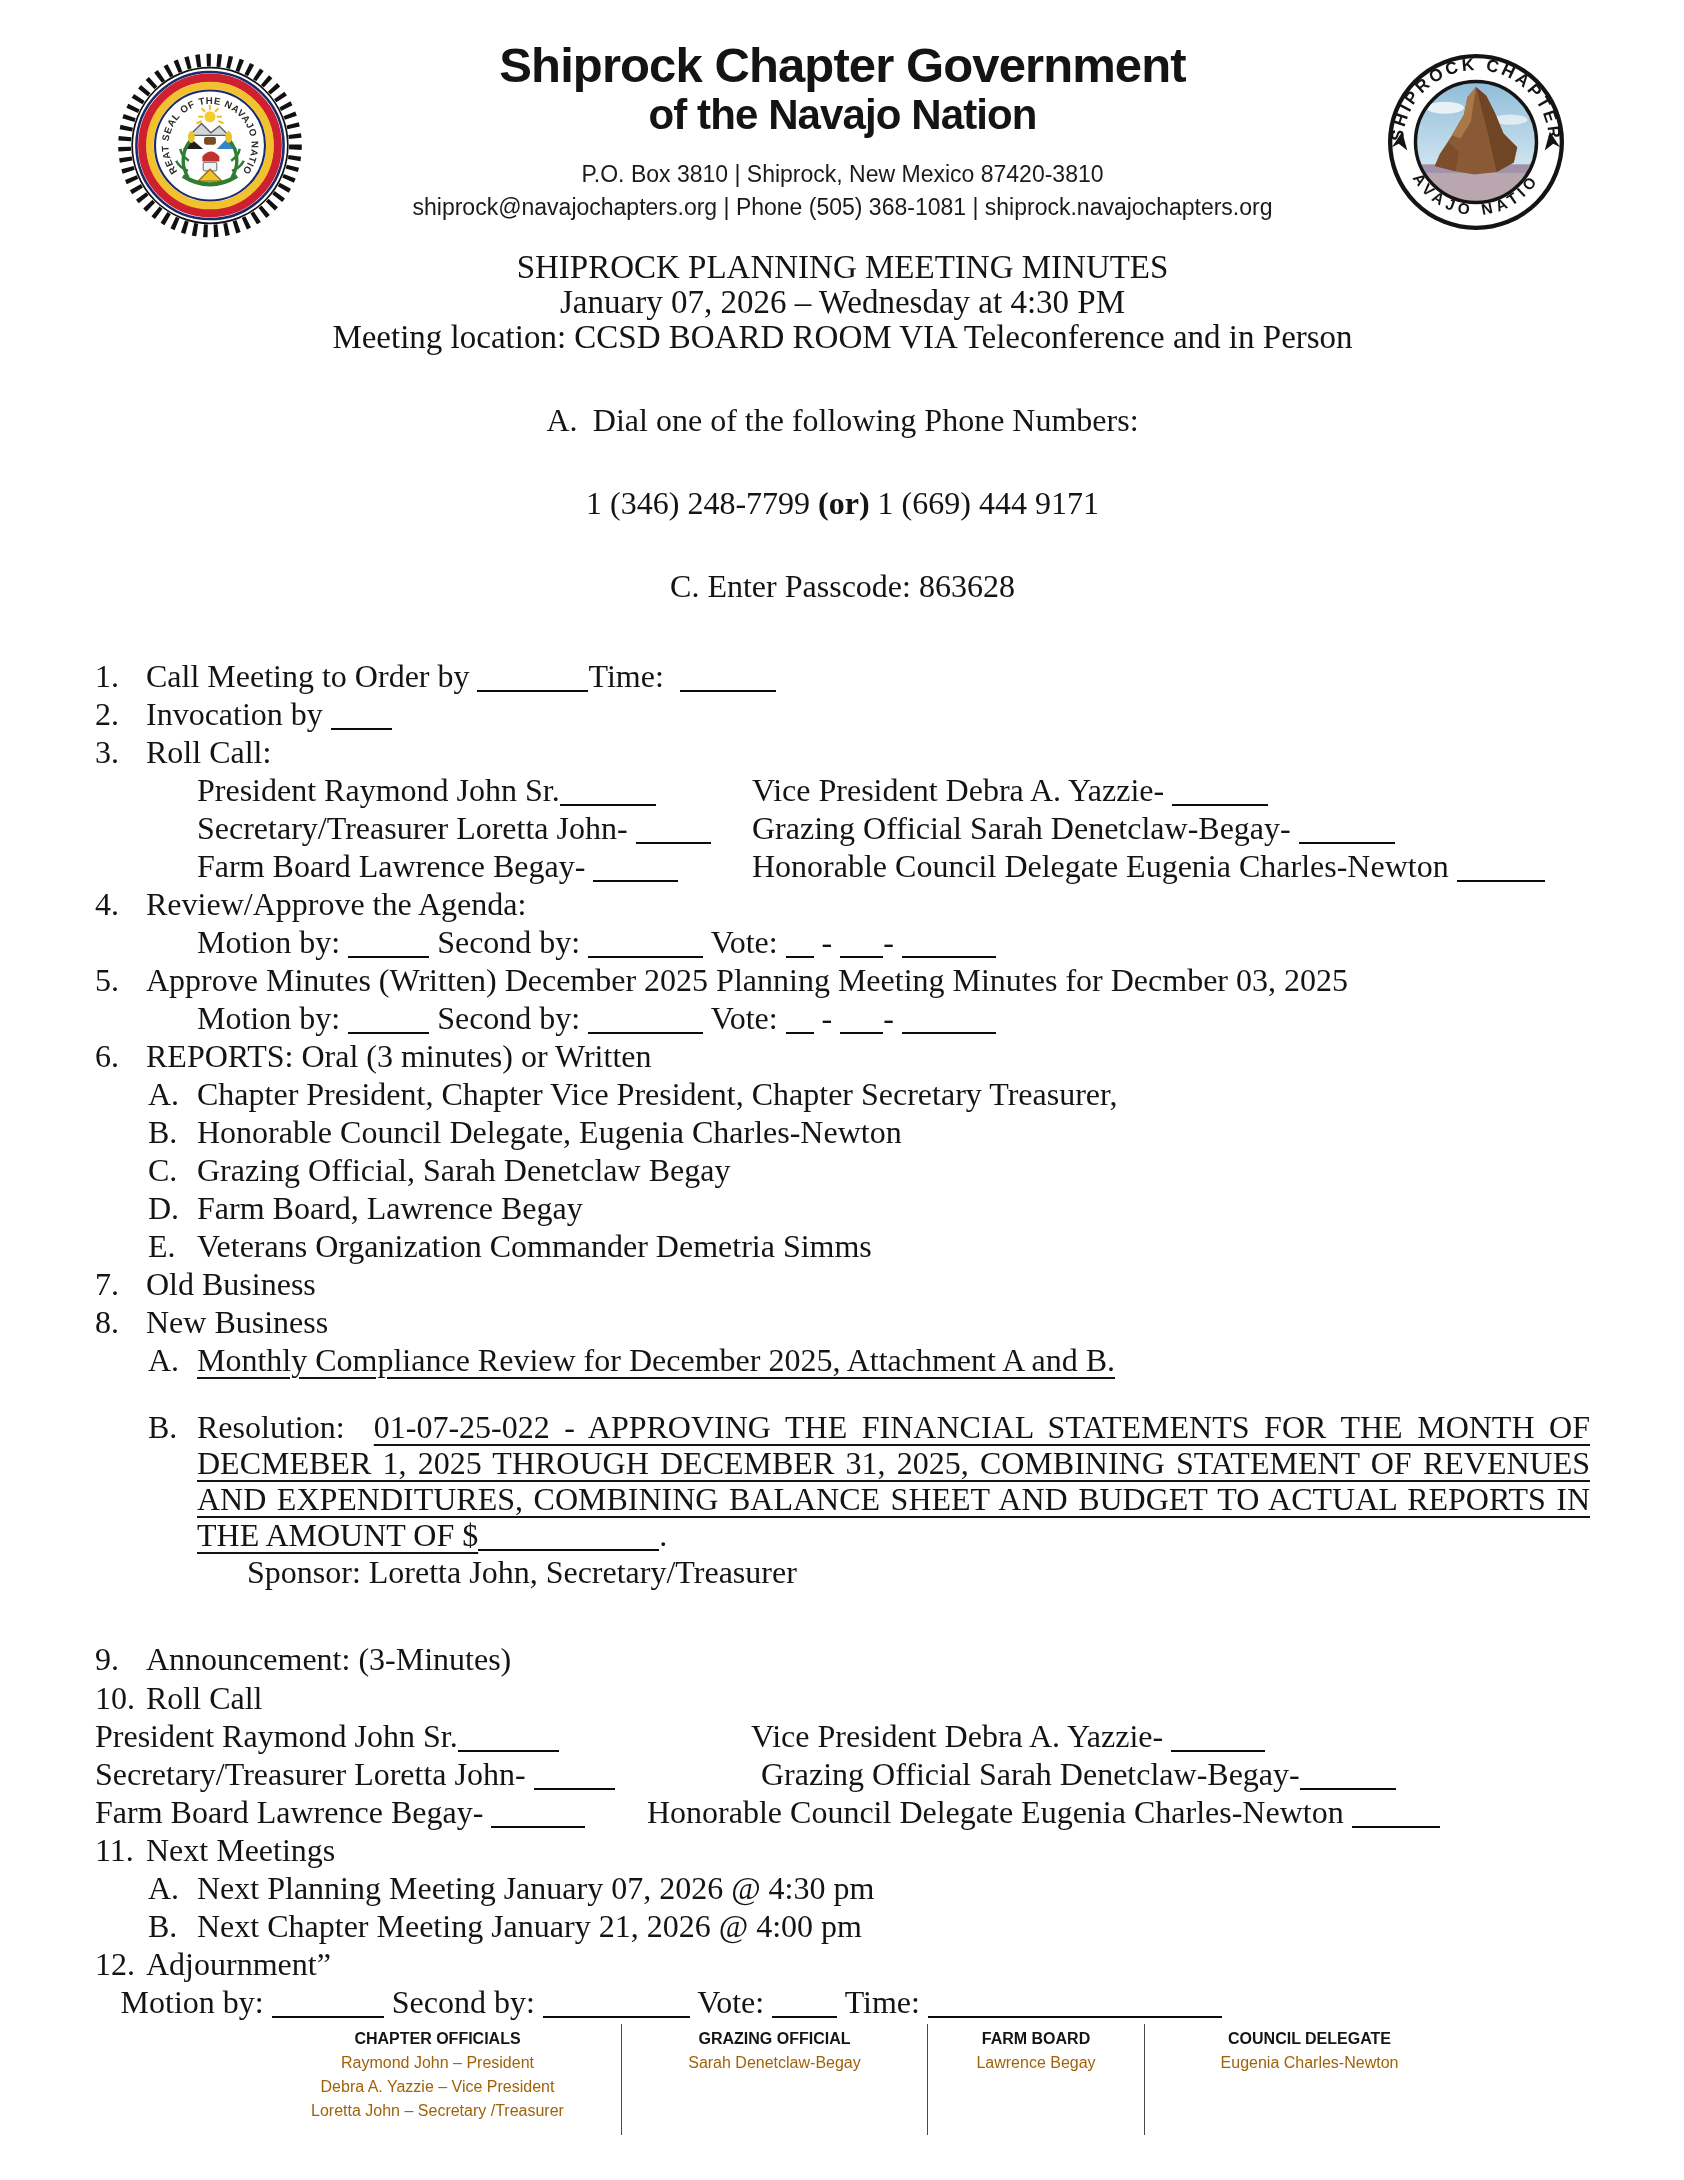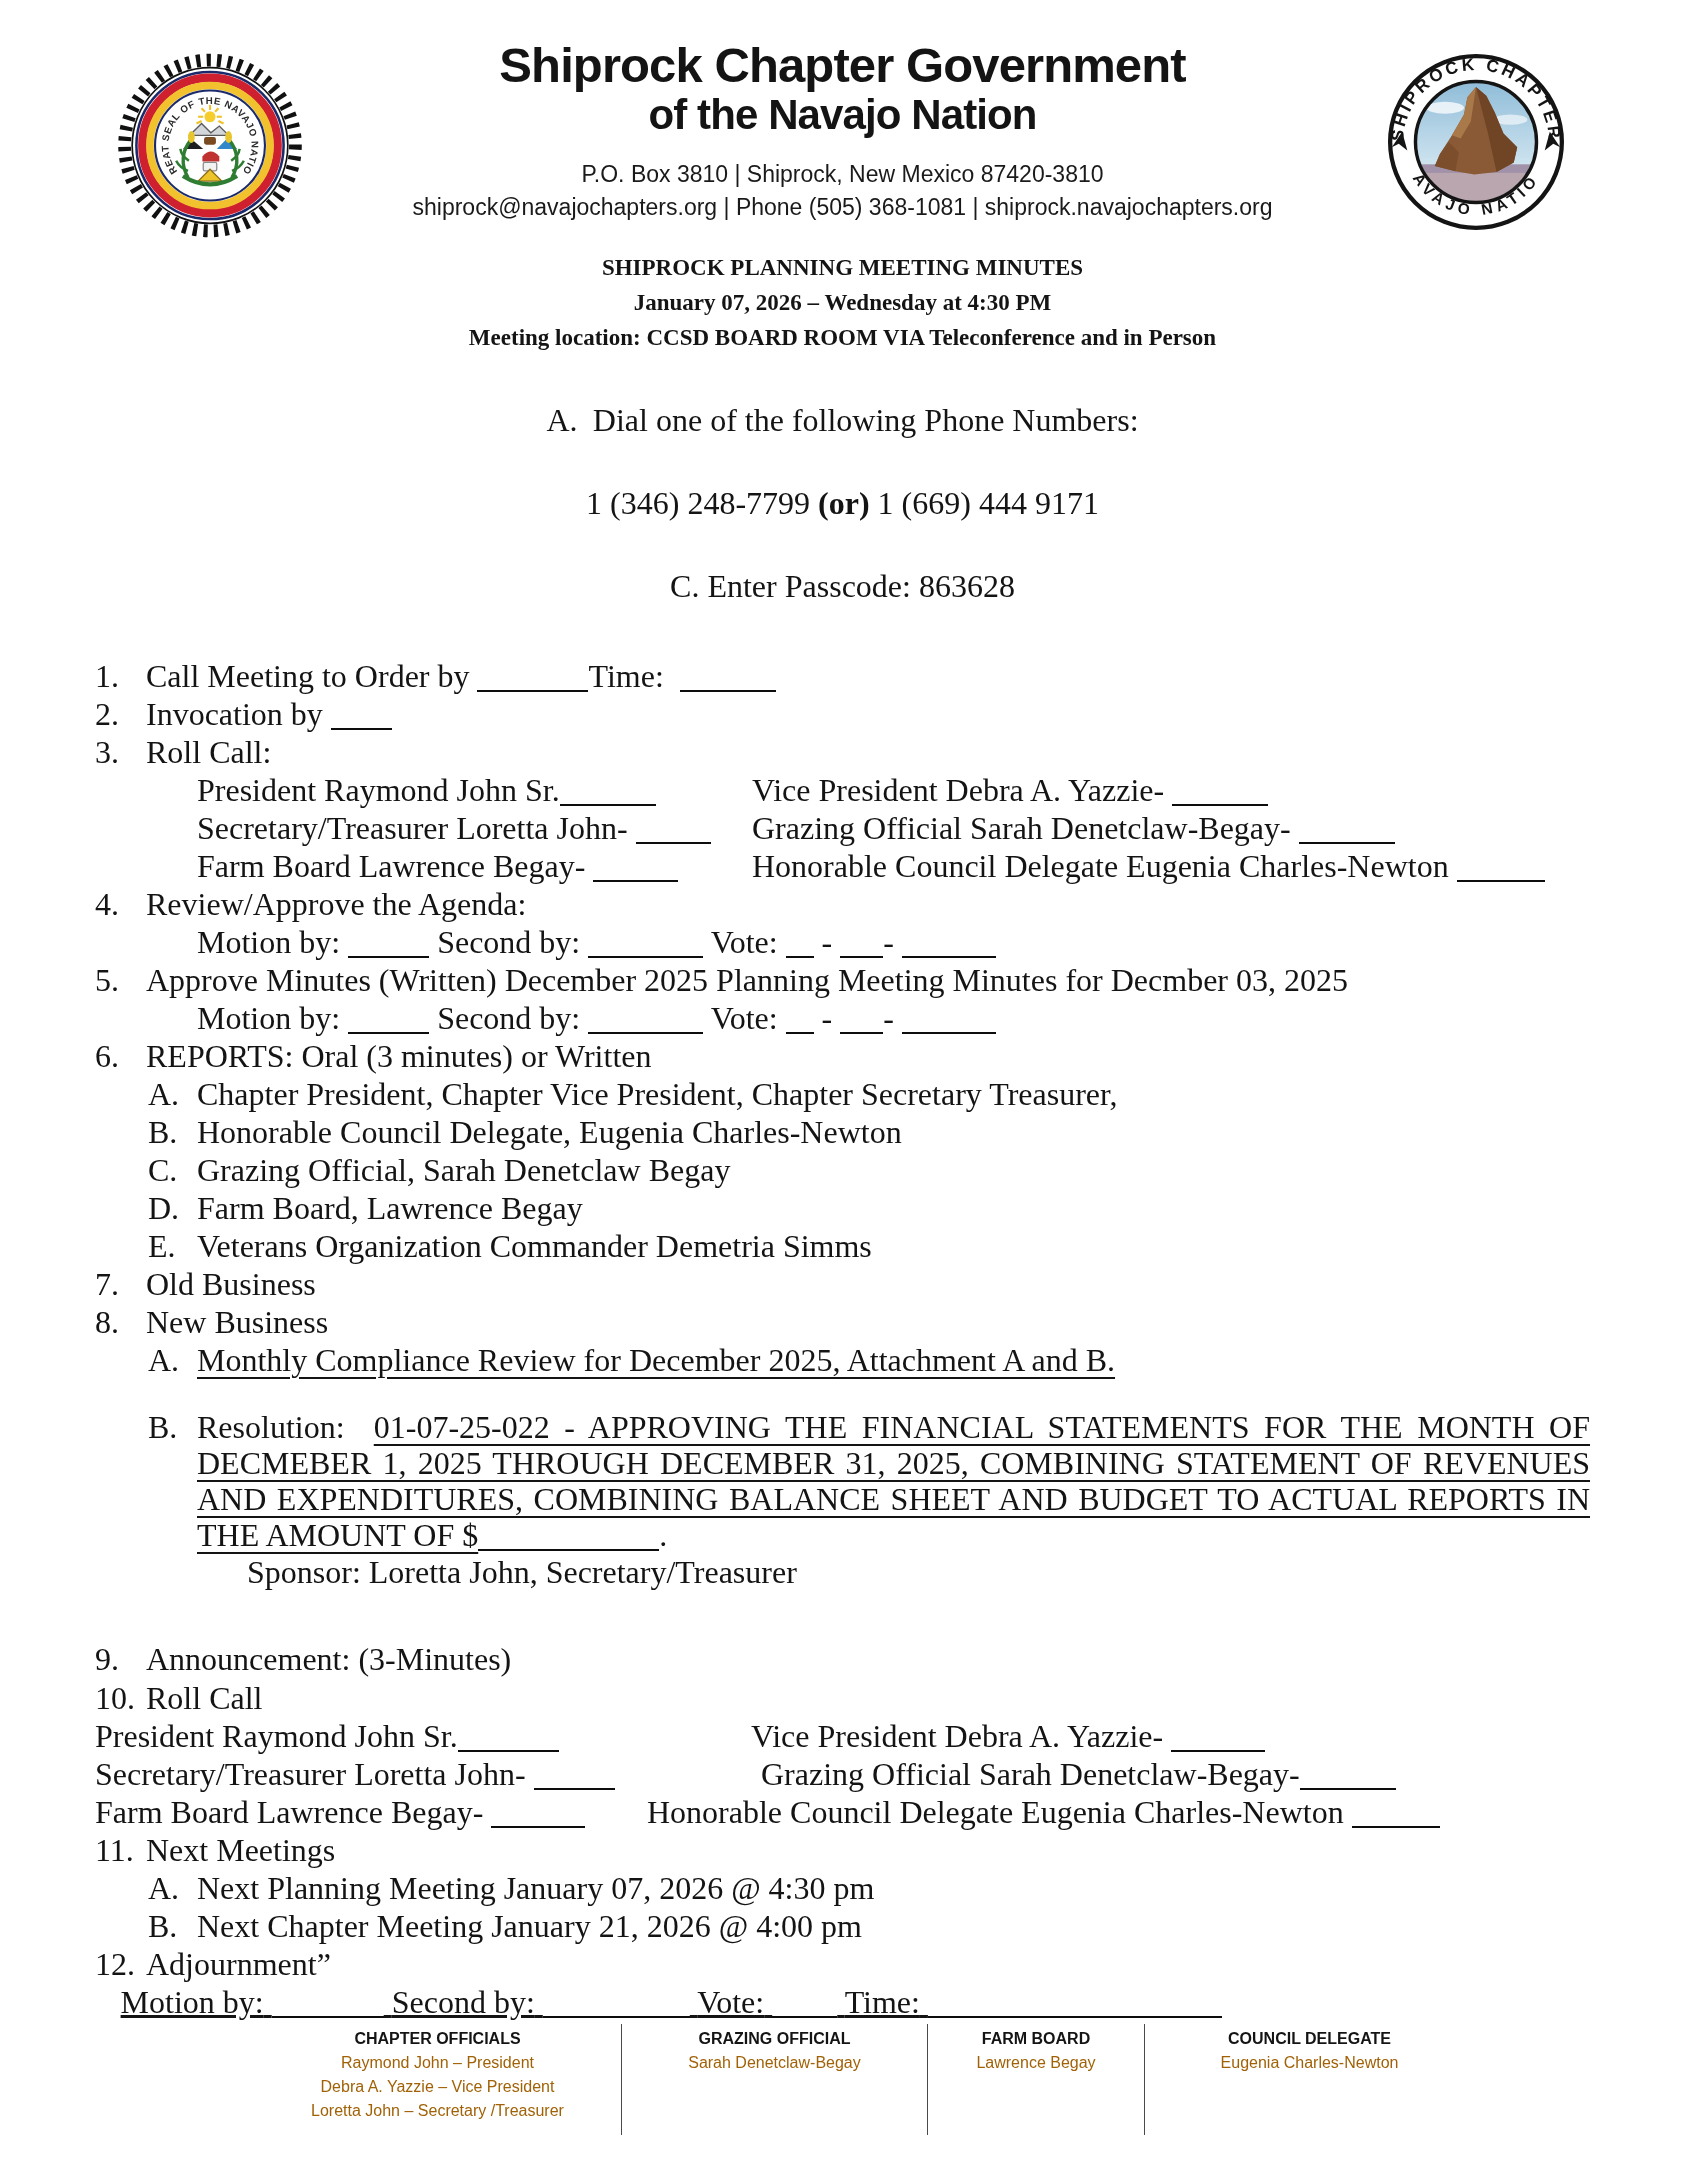--- a/index.html
+++ b/index.html
@@ -16,38 +16,38 @@
   
   .seal{position:absolute;left:107px;top:44px;width:206px;height:203px;}
   .logo{position:absolute;left:1385px;top:51px;width:182px;height:182px;}
   .head-center{padding-top:40px;text-align:center;font-family:"Liberation Sans","DejaVu Sans",sans-serif;}
   .org1{font-size:49px;font-weight:bold;line-height:51px;letter-spacing:-0.9px;}
   .org2{font-size:42px;font-weight:bold;line-height:48px;letter-spacing:-0.9px;}
   .addr{font-size:23px;line-height:33px;color:#1a1a1a;}
   .addr.first{margin-top:19px;}
   
   .mhead{text-align:center;margin-top:25.6px;line-height:35px;}
-  .mh-b{font-weight:bold;font-size:23px;}
+  .mh-b{font-weight:normal;font-size:33px;}
   .mh-sub{font-size:32px;white-space:pre-wrap;margin-top:48px;}
   .bold{font-weight:bold;}
   .dial-gap{margin-left:15.3px;}
   
   .agenda{margin:53px 95px 0 95px;line-height:38px;}
   .item{display:flex;align-items:baseline;}
   .item .num{flex:none;width:51px;}
   .item .c{flex:1;min-width:0;}
   .sub{margin-left:53px;}
   .sub .num{width:49px;}
   .rc{display:flex;margin-left:102px;align-items:baseline;}
   .rc .l{flex:none;width:555px;}
   .rc10{display:flex;margin-left:0;align-items:baseline;}
   .rc10 .l{flex:none;}
   .blank{display:inline-block;border-bottom:2.6px solid #0d0d0d;height:3.4px;vertical-align:-5.1px;}
   .motion{margin-left:102px;}
-  .motion12{margin-left:25.6px;text-decoration:underline;}
+  .motion12{margin-left:25.6px;}
   .sponsor{margin-left:152px;}
   .ul{text-decoration:underline;text-decoration-thickness:2.1px;text-underline-offset:6px;}
   .resol-item{margin-top:29px;}
   .resol-item .c{text-align:justify;line-height:36px;}
   .gap9{margin-top:49px;}
   .gap10{margin-top:1.7px;}
   
   .footer{position:absolute;left:254px;top:2024px;width:1221px;display:flex;
           font-family:"Liberation Sans","DejaVu Sans",sans-serif;text-align:center;}
   .fcol{box-sizing:border-box;padding:3.4px 6.8px 12px 6.8px;}

